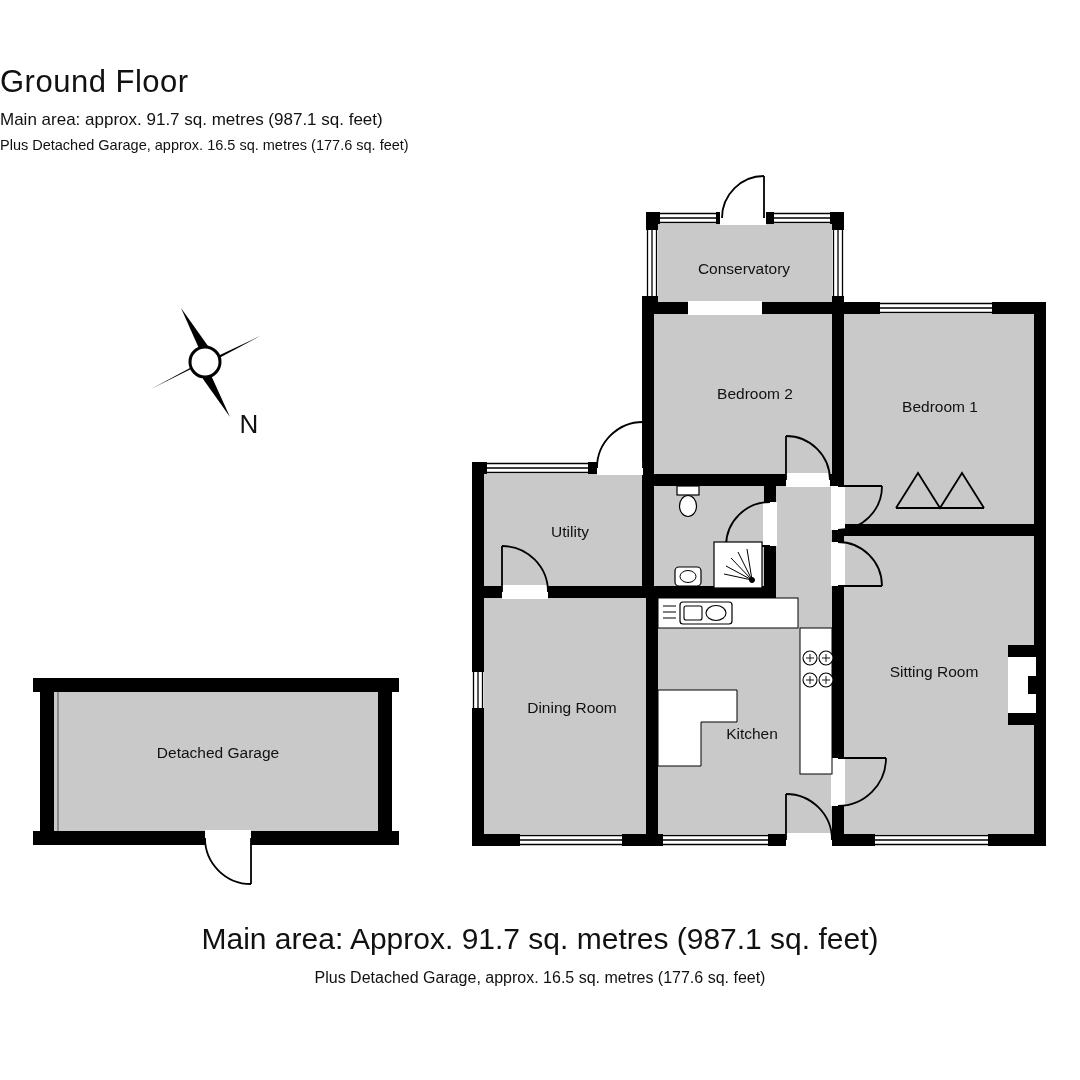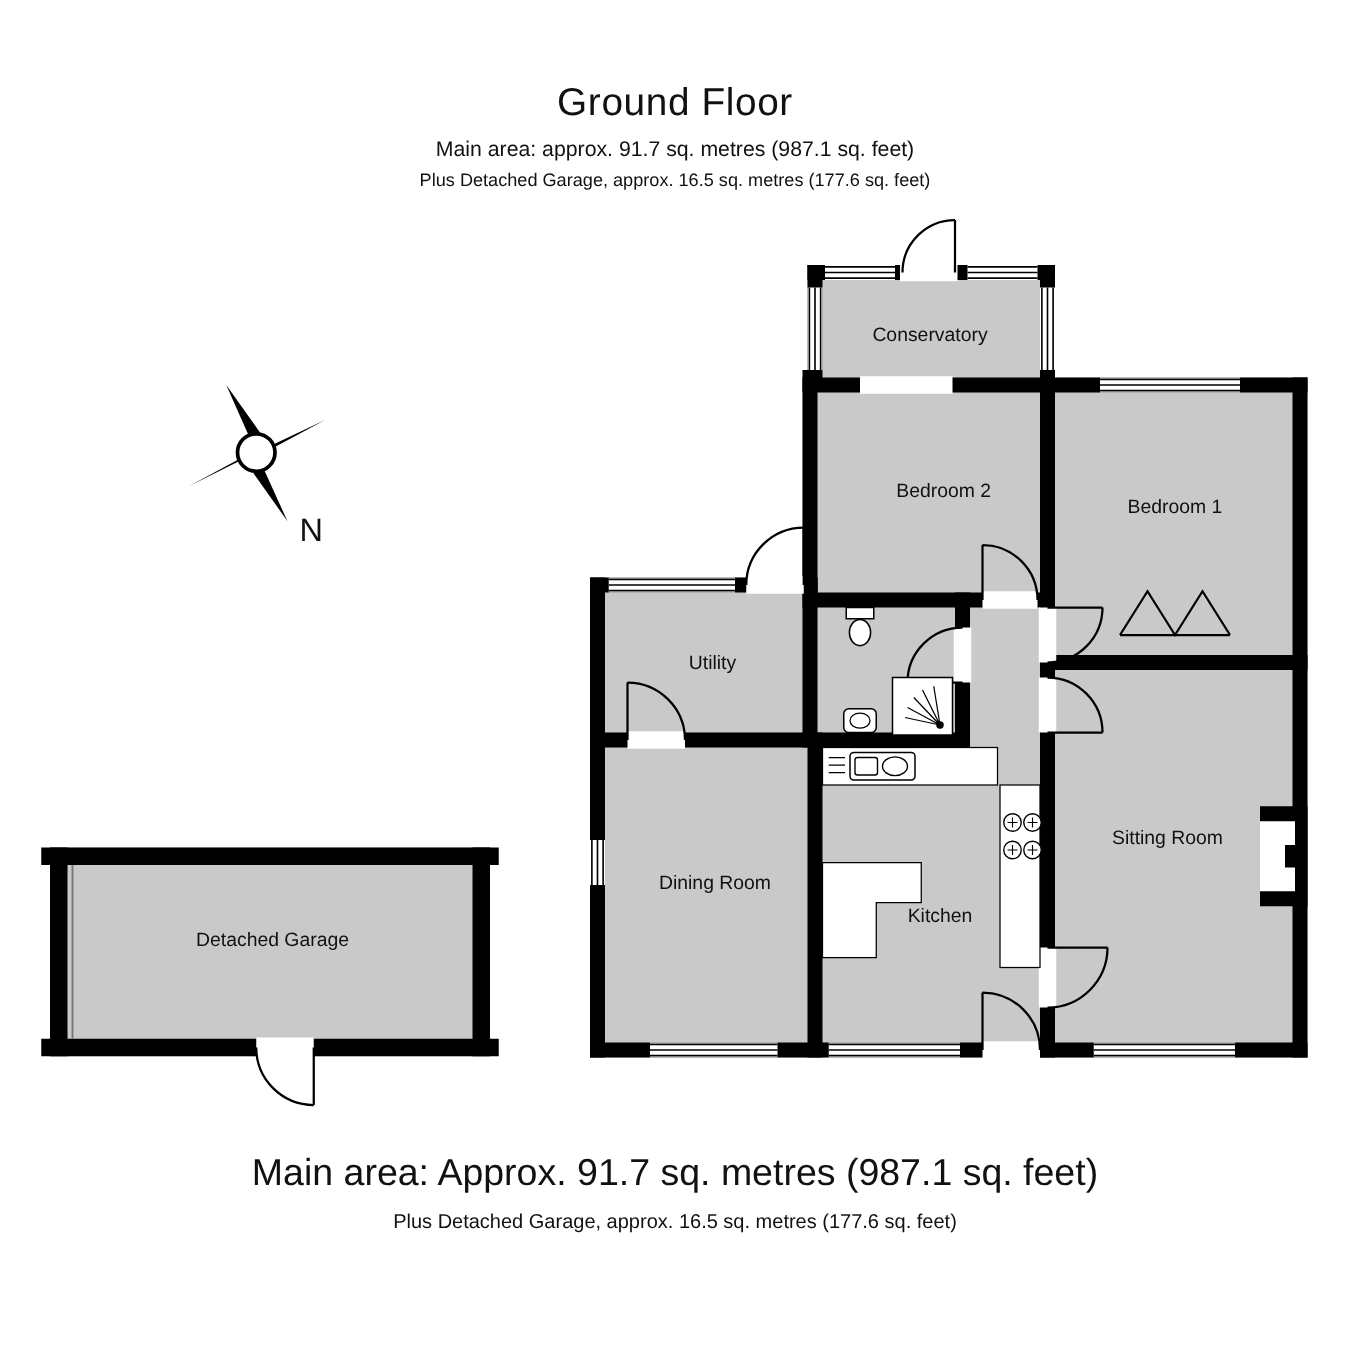--- a/index.html
+++ b/index.html
@@ -1,21 +1,21 @@
 <!DOCTYPE html>
 <html><head>
 <meta charset="utf-8">
 <style>
   html,body { margin:0; padding:0; }
   body {
     width:1080px; height:1080px; background:#ffffff;
     font-family:"Liberation Sans", sans-serif; color:#111;
     position:relative; overflow:hidden;
   }
-  .header { position:absolute; top:64px; left:0; width:100%; text-align:center; }
+  .header { position:absolute; top:64px; left:0; width:100%; }
   .header .title { font-size:31px; font-weight:500; letter-spacing:0.5px; }
   .header .subtitle { font-size:17px; margin-top:10px; }
   .header .note { font-size:14.5px; margin-top:7px; }
   .footer { position:absolute; top:922px; left:0; width:100%; text-align:center; }
   .footer .main { font-size:30px; }
   .footer .note { font-size:16px; margin-top:13px; }
   svg.plan { position:absolute; top:0; left:0; }
   text.room-label { font-size:15.5px; fill:#111; text-anchor:middle; }
   text.north-label { font-size:26px; fill:#111; text-anchor:middle; }
 </style>

